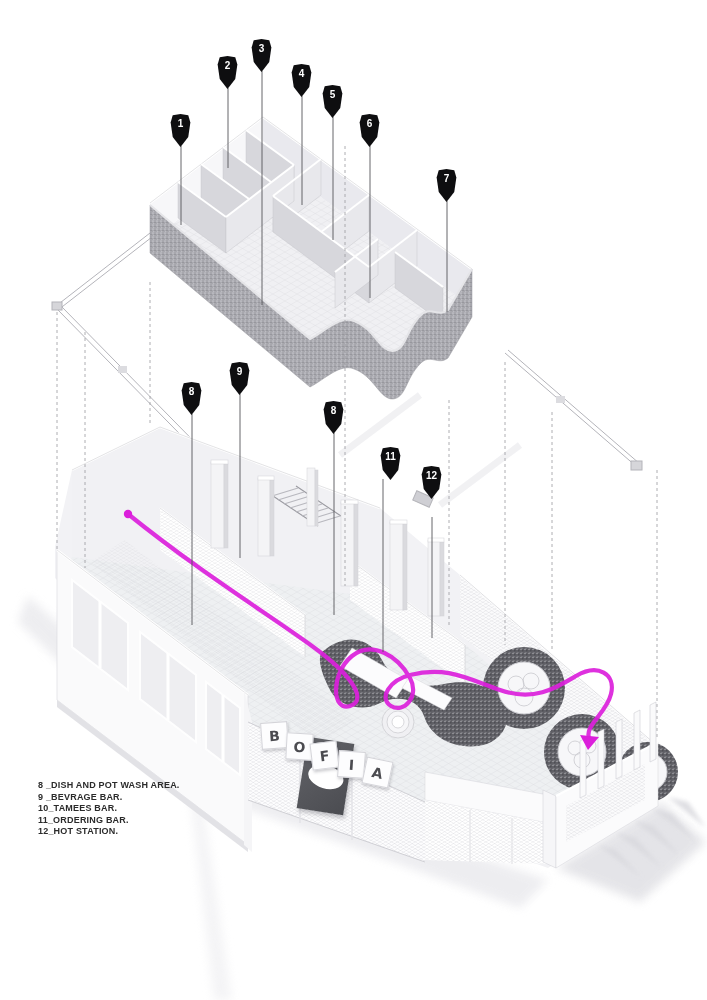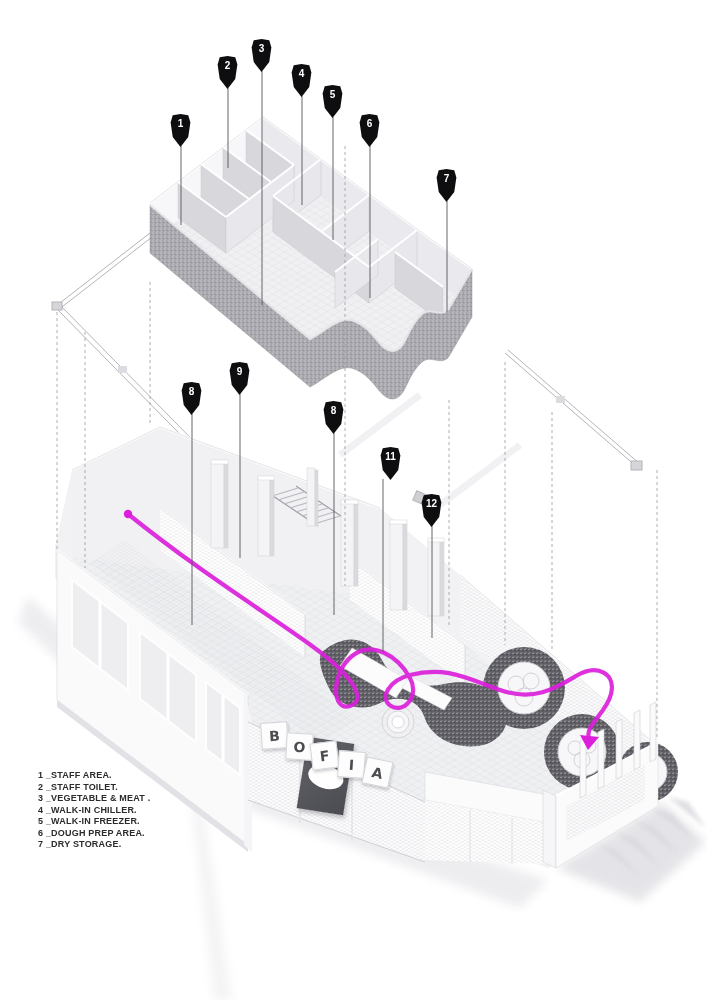--- a/index.html
+++ b/index.html
@@ -382,31 +382,29 @@
 <div class="pin" style="left:323px;top:401px">
       <div class="pin-head">
         <span>8</span>
       </div>
     </div>
 <div class="pin" style="left:380px;top:447px">
       <div class="pin-head">
         <span>11</span>
       </div>
     </div>
-<div class="pin" style="left:421px;top:494px">
+<div class="pin" style="left:421px;top:466px">
       <div class="pin-head">
         <span>12</span>
       </div>
     </div>
 
 <div class="legend">
-  <div>
-    <div class="row">1 _STAFF AREA.</div>
-    <div class="row">2 _STAFF TOILET.</div>
-    <div class="row">3 _VEGETABLE &amp; MEAT .</div>
-    <div class="row">4 _WALK-IN CHILLER.</div>
-    <div class="row">5 _WALK-IN FREEZER.</div>
-    <div class="row">6 _DOUGH PREP AREA.</div>
-    <div class="row">7 _DRY STORAGE.</div>
+  <div class="group2">
+    <div class="row">8 _DISH AND POT WASH AREA.</div>
+    <div class="row">9 _BEVRAGE BAR.</div>
+    <div class="row">10_TAMEES BAR.</div>
+    <div class="row">11_ORDERING BAR.</div>
+    <div class="row">12_HOT STATION.</div>
   </div>
 </div>
 
 </div>
 
 </body></html>

